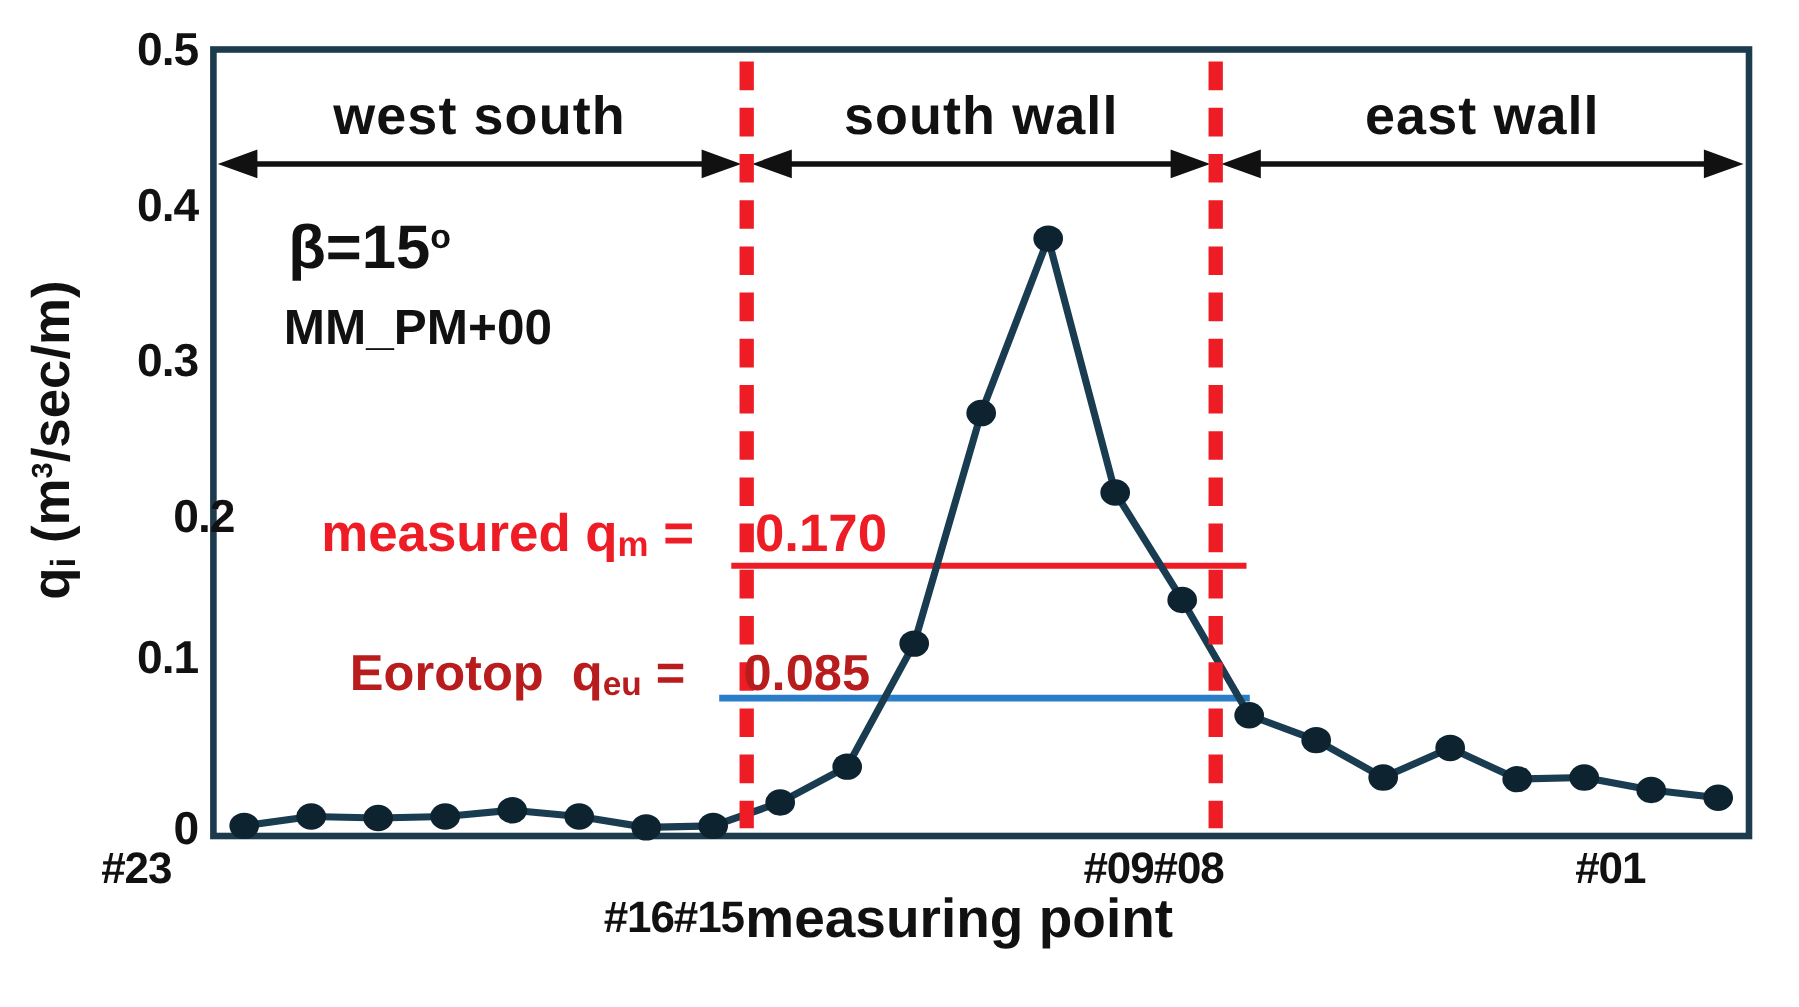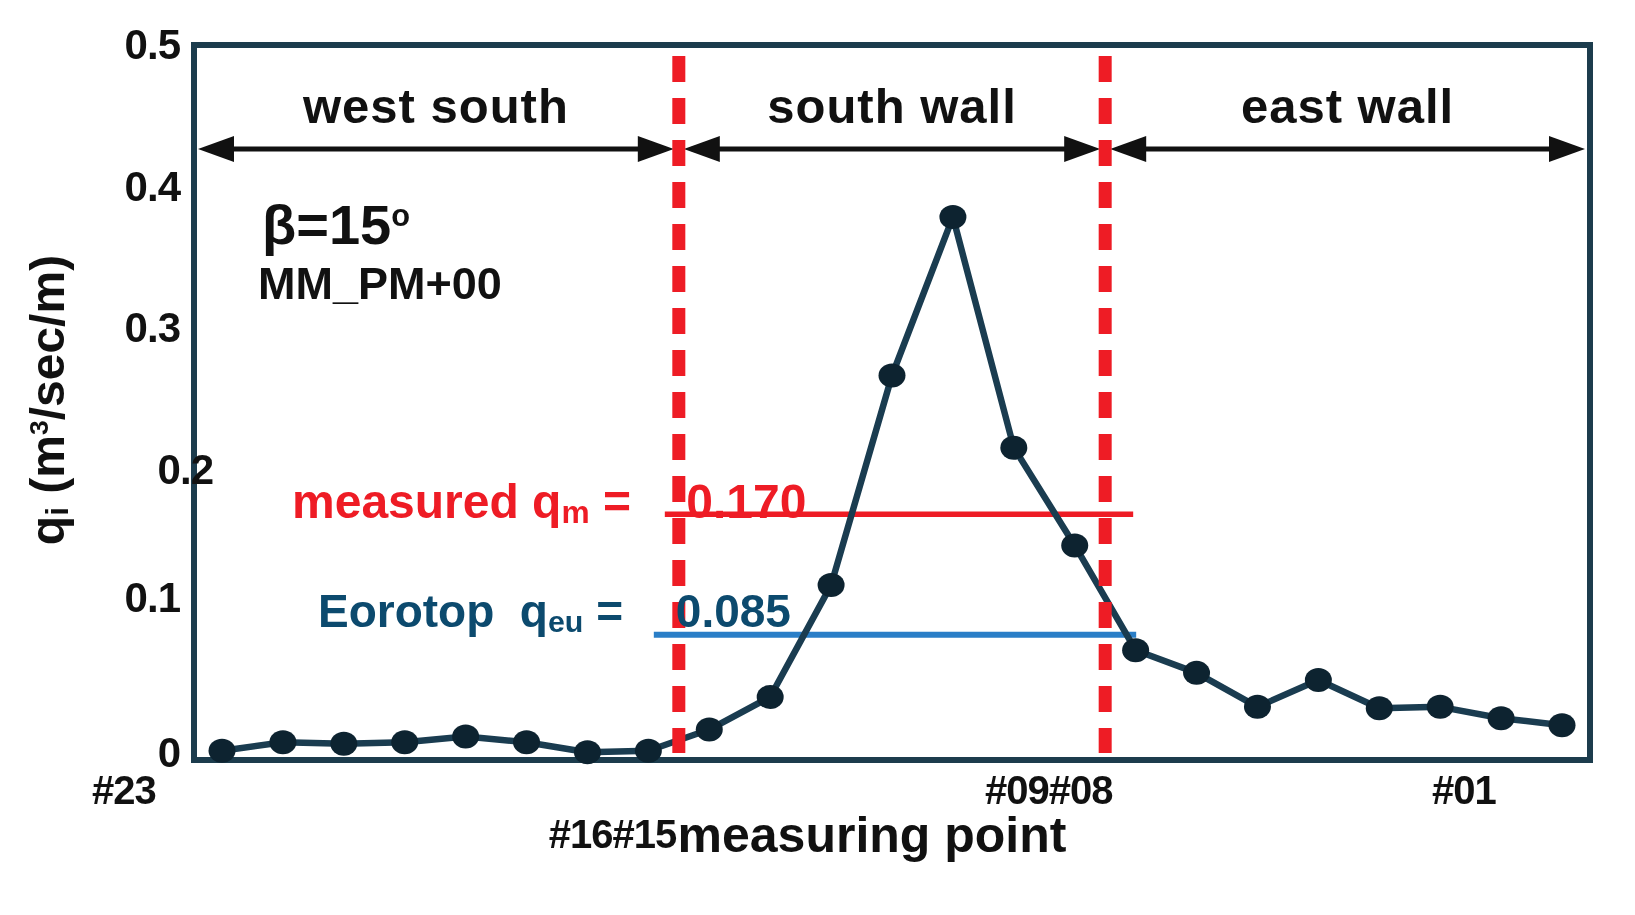--- a/index.html
+++ b/index.html
@@ -71,24 +71,24 @@
       <ellipse cx="1501.090909090909" cy="718.184" rx="13.5" ry="12" fill="#0d2330"></ellipse>
       <ellipse cx="1562" cy="725.264" rx="13.5" ry="12" fill="#0d2330"></ellipse>
       <line x1="678.8181818181818" y1="56" x2="678.8181818181818" y2="753" stroke="#ee1c25" stroke-width="13" stroke-dasharray="26 16"></line>
       <line x1="1105.181818181818" y1="56" x2="1105.181818181818" y2="753" stroke="#ee1c25" stroke-width="13" stroke-dasharray="26 16"></line>
     </svg>
 
   <div class="txt" id="y-axis-title">q<sub class="small">i</sub>&nbsp;(m<sup class="small">3</sup>/sec/m)</div>
   <div class="txt" id="x-axis-title" style="left:872px;top:806px;">measuring point</div>
 
   <div class="txt" id="beta-annotation">β=15<sup class="small">o</sup></div>
-  <div class="txt" id="model-annotation" style="left: 258px; top: 258px;">MM_PM+00</div>
+  <div class="txt" id="model-annotation" style="left: 258px; top: 272px;">MM_PM+00</div>
 
-  <div class="txt ref-label" id="measured-label" style="left: 292px; top: 474px; color: rgb(238, 28, 37);">measured q<sub class="small">m</sub>&nbsp;=&nbsp;<span class="val" style="margin-left:42px;">0.170</span></div>
-  <div class="txt ref-label" id="eorotop-label" style="left: 318px; top: 584px; font-size: 46px; color: #0c4a6e;">Eorotop&nbsp;&nbsp;q<sub class="small">eu</sub>&nbsp;=&nbsp;<span class="val" style="margin-left:40px;">0.085</span></div>
+  <div class="txt ref-label" id="measured-label" style="left: 292px; top: 458px; color: rgb(238, 28, 37);">measured q<sub class="small">m</sub>&nbsp;=&nbsp;<span class="val" style="margin-left:42px;">0.170</span></div>
+  <div class="txt ref-label" id="eorotop-label" style="left: 318px; top: 584px; font-size: 46px; color: #b91c1c;">Eorotop&nbsp;&nbsp;q<sub class="small">eu</sub>&nbsp;=&nbsp;<span class="val" style="margin-left:40px;">0.085</span></div>
 
   <div id="tick-layer"></div>
   <div id="wall-label-layer"></div>
 <div class="txt ytick" style="left: 0px; top: 21px;">0.5</div>
     <div class="txt ytick" style="left: 0px; top: 162.6px;">0.4</div>
     <div class="txt ytick" style="left: 0px; top: 304.2px;">0.3</div>
     <div class="txt ytick" style="left: 0px; top: 445.8px; margin-left: 33px;">0.2</div>
     <div class="txt ytick" style="left: 0px; top: 574px;">0.1</div>
     <div class="txt ytick" style="left: 0px; top: 729px;">0</div>
     <div class="txt xtick" style="left: 92px; top: 768px;">#23</div>

